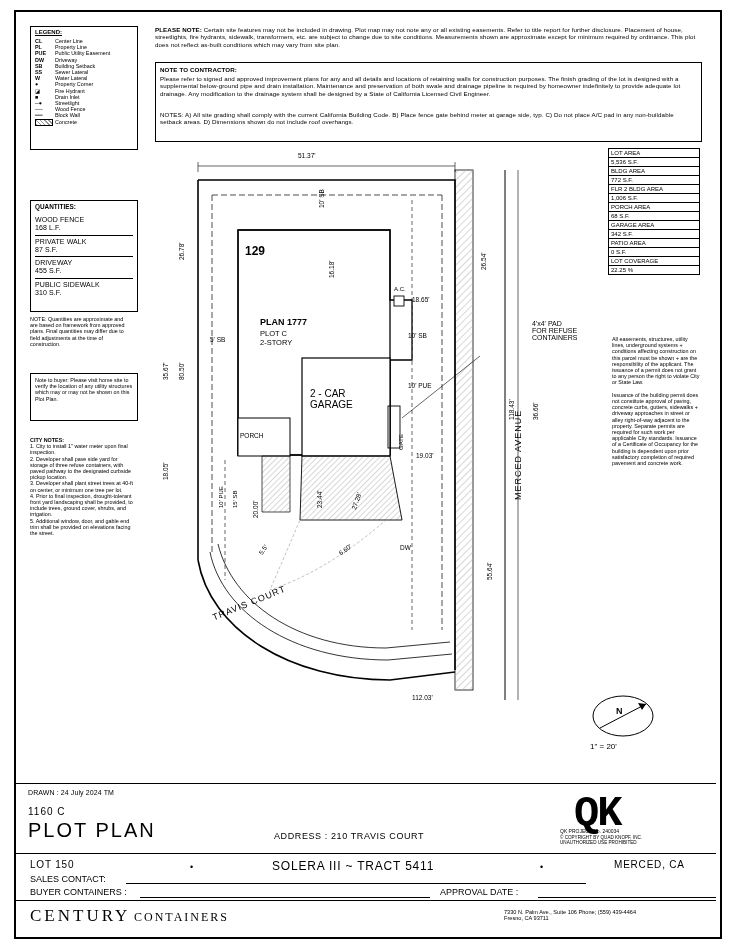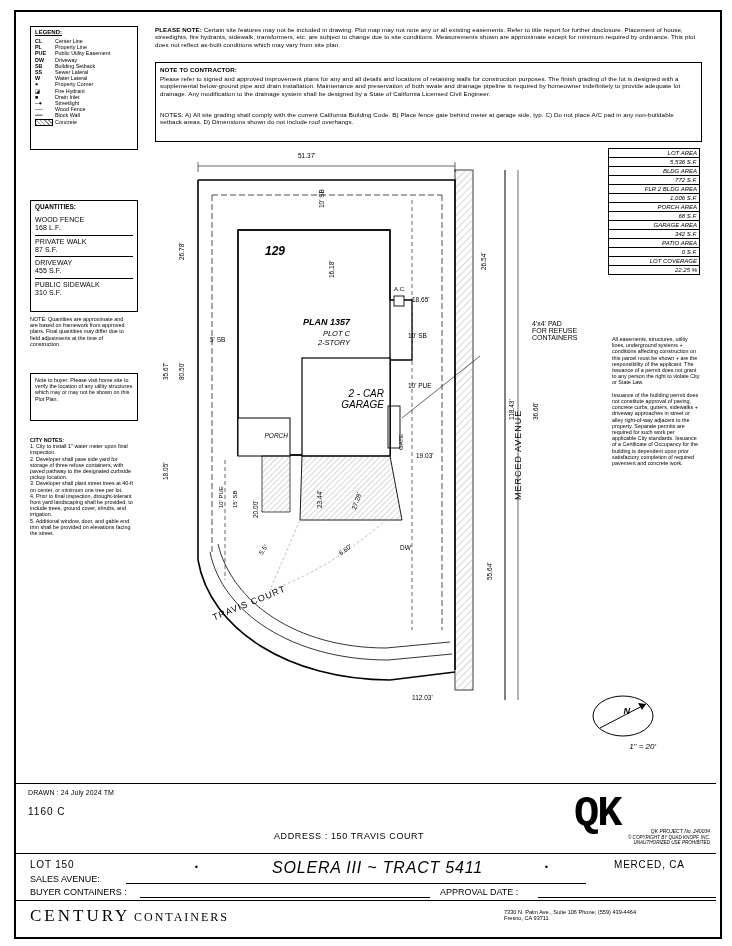--- a/index.html
+++ b/index.html
@@ -4,21 +4,21 @@
 <style>
   html,body{margin:0;padding:0;background:#ffffff;}
   body{font-family:"Liberation Sans", sans-serif;color:#000;}
   #page{position:relative;width:732px;height:946px;overflow:hidden;background:#fff;}
   .frame{position:absolute;left:14px;top:10px;width:704px;height:925px;border:2px solid #000;}
   .abs{position:absolute;}
   .txt{font-size:6.2px;line-height:1.18;letter-spacing:.1px;}
   .tiny{font-size:5.4px;line-height:1.15;}
   .box{border:1px solid #000;background:#fff;}
   .ttl{font-weight:bold;}
-  .ctr{text-align:right;font-style:italic;}
+  .ctr{text-align:left;}
   .rot90{transform:rotate(-90deg);transform-origin:0 0;white-space:nowrap;}
   table{border-collapse:collapse;}
   .qtb td{border:1px solid #000;padding:1px 2px;font-size:6px;}
   .line{background:#000;}
 </style>
 </head>
 <body>
 
 <div id="page">
   <div class="frame"></div>
@@ -234,21 +234,21 @@
 
       <line x1="48" y1="6" x2="305" y2="6" stroke="#000" stroke-width="0.6"></line>
       <line x1="48" y1="2" x2="48" y2="12" stroke="#000" stroke-width="0.6"></line>
       <line x1="305" y1="2" x2="305" y2="12" stroke="#000" stroke-width="0.6"></line>
 
       <line x1="252" y1="258" x2="330" y2="196" stroke="#000" stroke-width="0.6"></line>
     </svg>
 
     
     <div class="abs ctr" style="left:95px;top:84px;width:40px;font-size:12px;font-weight:bold;">129</div>
-    <div class="abs ctr" style="left:110px;top:157px;width:90px;font-size:9px;font-weight:bold;">PLAN 1357</div>
+    <div class="abs ctr" style="left:110px;top:157px;width:90px;font-size:9px;font-weight:bold;">PLAN 1777</div>
     <div class="abs ctr" style="left:110px;top:169px;width:90px;font-size:7.5px;">PLOT C</div>
     <div class="abs ctr" style="left:110px;top:178px;width:90px;font-size:7.5px;">2-STORY</div>
     <div class="abs ctr" style="left:160px;top:228px;width:74px;font-size:10px;white-space:pre-line;">2 - CAR
 GARAGE</div>
     <div class="abs ctr" style="left:90px;top:272px;width:48px;font-size:6.5px;">PORCH</div>
     <div class="abs" style="left:244px;top:126px;font-size:6px;">A.C.</div>
     <div class="abs" style="left:250px;top:384px;font-size:6.5px;">DW</div>
     <div class="abs rot90" style="left:248px;top:290px;font-size:6px;">GATE</div>
     <div class="abs" style="left:382px;top:160px;font-size:7px;white-space:pre-line;">4'x4' PAD
 FOR REFUSE
@@ -293,29 +293,30 @@
     <div class="abs ctr" style="left:26px;top:14px;width:14px;font-size:9px;font-weight:bold;">N</div>
   </div>
   <div class="abs ctr" style="left:590px;top:742px;width:66px;font-size:8px;">1" = 20'</div>
 
   <div class="abs line" style="left:16px;top:783px;width:700px;height:1px;"></div>
   <div class="abs line" style="left:16px;top:853px;width:700px;height:1px;"></div>
   <div class="abs line" style="left:16px;top:900px;width:700px;height:1px;"></div>
 
   <div class="abs txt" style="left:28px;top:789px;font-size:7px;">DRAWN :  24 July 2024  TM</div>
   <div class="abs" style="left:28px;top:806px;font-size:10px;letter-spacing:1px;">1160    C</div>
-  <div class="abs" style="left:274px;top:831px;font-size:9px;letter-spacing:.6px;">ADDRESS :  150 TRAVIS COURT</div>
+  <div class="abs" style="left:28px;top:819px;font-size:20px;letter-spacing:2px;">PLOT PLAN</div>
+  <div class="abs" style="left:274px;top:831px;font-size:9px;letter-spacing:.6px;">ADDRESS :  210 TRAVIS COURT</div>
 
   <div class="abs" style="left:30px;top:859px;font-size:10px;letter-spacing:.8px;">LOT 150</div>
   <div class="abs ctr" style="left:190px;top:862px;width:8px;font-size:9px;">•</div>
-  <div class="abs" style="left:272px;top:859px;font-size:16px;letter-spacing:.8px;font-style:italic;">SOLERA III ~ TRACT 5411</div>
+  <div class="abs" style="left:272px;top:859px;font-size:12px;letter-spacing:.8px;">SOLERA III ~ TRACT 5411</div>
   <div class="abs ctr" style="left:540px;top:862px;width:8px;font-size:9px;">•</div>
   <div class="abs" style="left:614px;top:859px;font-size:10px;letter-spacing:.8px;">MERCED, CA</div>
 
-  <div class="abs" style="left:30px;top:874px;font-size:9px;">SALES AVENUE: </div>
+  <div class="abs" style="left:30px;top:874px;font-size:9px;">SALES CONTACT: </div>
   <div class="abs line" style="left:126px;top:883px;width:460px;height:1px;"></div>
   <div class="abs" style="left:30px;top:887px;font-size:9px;">BUYER CONTAINERS : </div>
   <div class="abs line" style="left:140px;top:897px;width:290px;height:1px;"></div>
   <div class="abs" style="left:440px;top:887px;font-size:9px;">APPROVAL DATE : </div>
   <div class="abs line" style="left:538px;top:897px;width:178px;height:1px;"></div>
 
   <div class="abs" style="left:574px;top:790px;font-size:42px;font-weight:bold;font-family:Liberation Mono, monospace;letter-spacing:-2px;">QK</div>
   <div class="abs tiny ctr" style="left:560px;top:829px;width:150px;font-size:5px;">QK PROJECT No. 240034</div>
   <div class="abs tiny ctr" style="left:560px;top:835px;width:150px;font-size:4.6px;white-space:pre-line;">©  COPYRIGHT BY QUAD KNOPF, INC.
 UNAUTHORIZED USE PROHIBITED</div>

